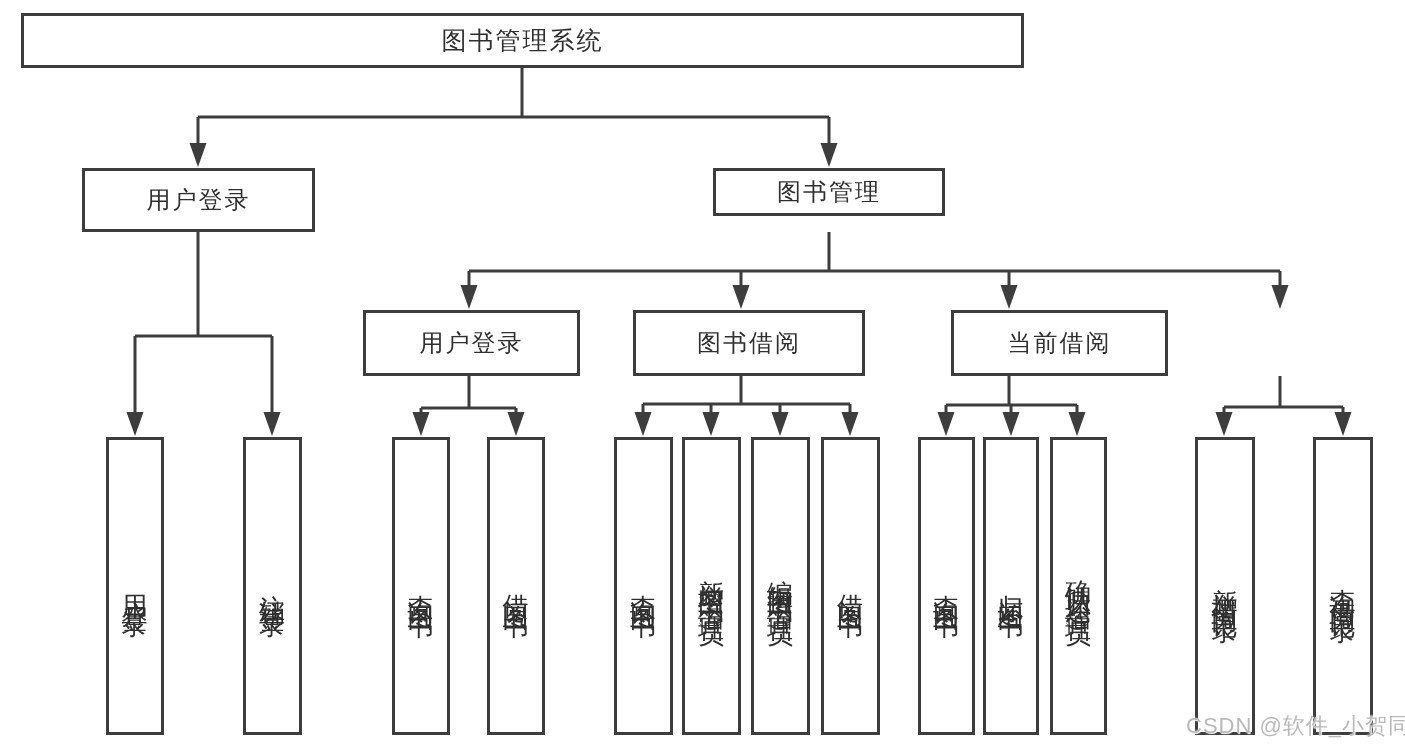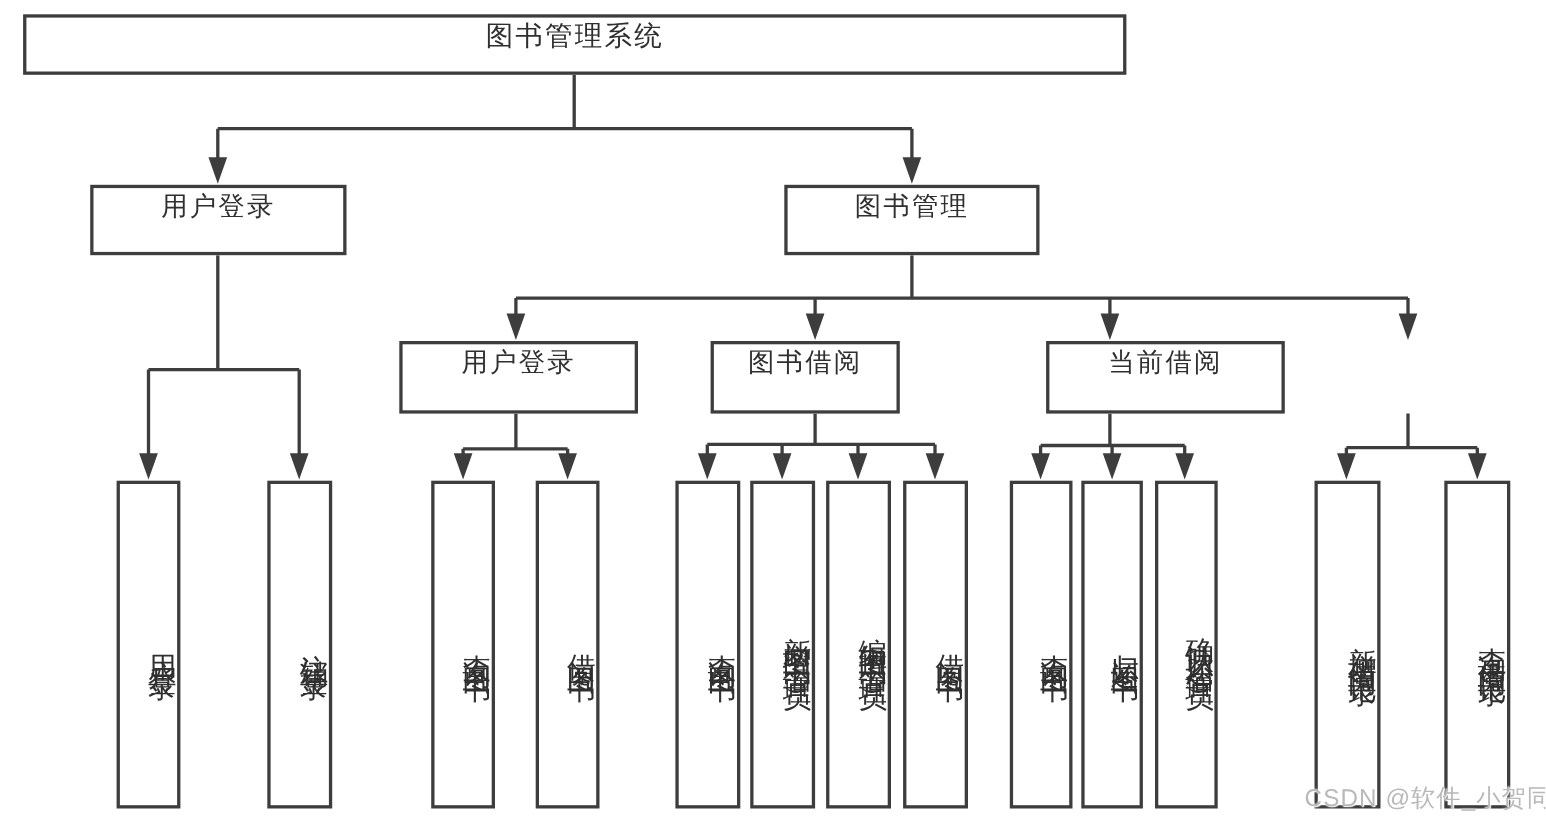--- a/index.html
+++ b/index.html
@@ -20,20 +20,21 @@
     left: 0;
     top: 0;
     z-index: 1;
   }
   .node {
     position: absolute;
     box-sizing: border-box;
     border: 3px solid #3d3d3d;
     background: #ffffff;
     display: flex;
+    align-items: center;
     justify-content: center;
     color: #2f2f2f;
     z-index: 2;
   }
   .node.h span {
     letter-spacing: 2px;
     white-space: nowrap;
   }
   .root-box { font-size: 25px; }
   .mid-box  { font-size: 24px; }
@@ -105,28 +106,28 @@
     </g>
   </svg>
 
   <div class="node h root-box" style="left:21px;top:13px;width:1003px;height:55px">
     <span>图书管理系统</span>
   </div>
 
   <div class="node h mid-box" style="left:82px;top:168px;width:233px;height:64px">
     <span>用户登录</span>
   </div>
-  <div class="node h mid-box" style="left:713px;top:168px;width:232px;height:64px">
+  <div class="node h mid-box" style="left:713px;top:168px;width:232px;height:48px">
     <span>图书管理</span>
   </div>
 
   <div class="node h mid-box" style="left:363px;top:310px;width:217px;height:66px">
     <span>用户登录</span>
   </div>
-  <div class="node h mid-box" style="left:646px;top:310px;width:172px;height:66px">
+  <div class="node h mid-box" style="left:633px;top:310px;width:232px;height:66px">
     <span>图书借阅</span>
   </div>
   <div class="node h mid-box" style="left:951px;top:310px;width:217px;height:66px">
     <span>当前借阅</span>
   </div>
 
   <div class="node v" style="left:106px;width:58px">
     <span>用户登录</span>
   </div>
   <div class="node v" style="left:243px;width:59px">

